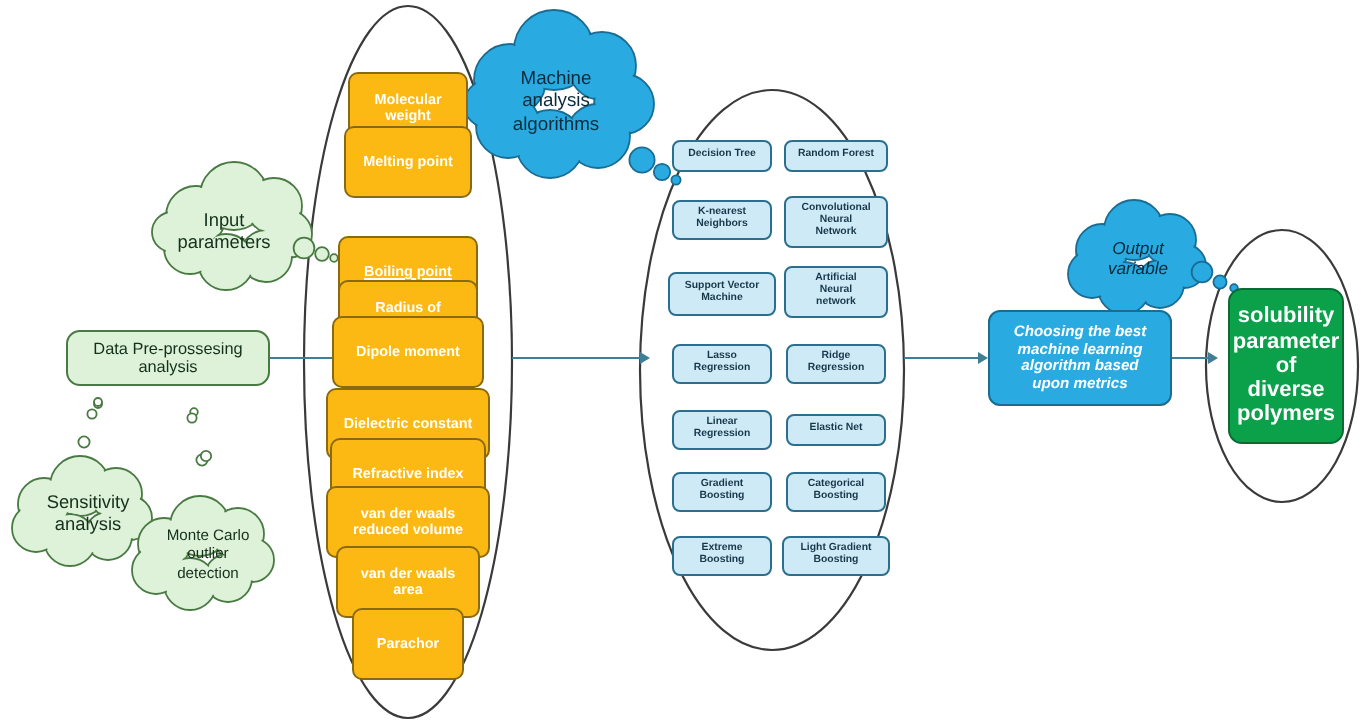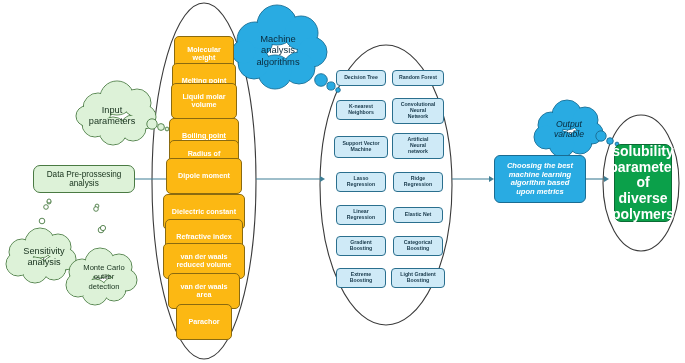--- a/index.html
+++ b/index.html
@@ -32,21 +32,21 @@
     color:#15301a;font-size:8.2px;padding:4px 4px;
   }
   
   .bluebox{
     background:#29ABE2;border:1px solid #1a6c92;border-radius:6px;
     color:#ffffff;font-weight:bold;font-size:7.6px;padding:3px 5px;font-style:italic;
   }
   
   .greenbox{
     background:#0BA04A;border:1px solid #0b6b34;border-radius:7px;
-    color:#ffffff;font-weight:bold;font-size:14px;padding:3px 5px;
+    color:#ffffff;font-weight:bold;font-size:11px;padding:3px 5px;
   }
 
   
   .cloudlabel{
     position:absolute;text-align:center;pointer-events:none;
     display:flex;align-items:center;justify-content:center;
   }
   .cloudlabel.green{color:#16301c;font-size:9.2px;line-height:1.22;}
   .cloudlabel.blue{color:#07283a;font-size:8.6px;line-height:1.22;font-style:italic;}
   .cloudlabel.bluebig{color:#0a2b3d;font-size:9.4px;line-height:1.22;}
@@ -261,26 +261,20 @@
     <div>
       <div>Molecular</div>
       <div>weight</div>
     </div>
   </div>
 
   <div class="node obox" style="left:172px;top:63px;width:64px;height:15px;">
     <div>Melting point</div>
   </div>
 
-  <div class="node obox" style="left:171px;top:83px;width:66px;height:22px;">
-    <div>
-      <div>Liquid molar</div>
-      <div>volume</div>
-    </div>
-  </div>
 
   <div class="node obox" style="left:169px;top:118px;width:70px;height:16px;text-decoration:underline;">
     <div>Boiling point</div>
   </div>
 
   <div class="node obox" style="left:169px;top:140px;width:70px;height:22px;">
     <div>
       <div>Radius of</div>
       <div>gyration</div>
     </div>

